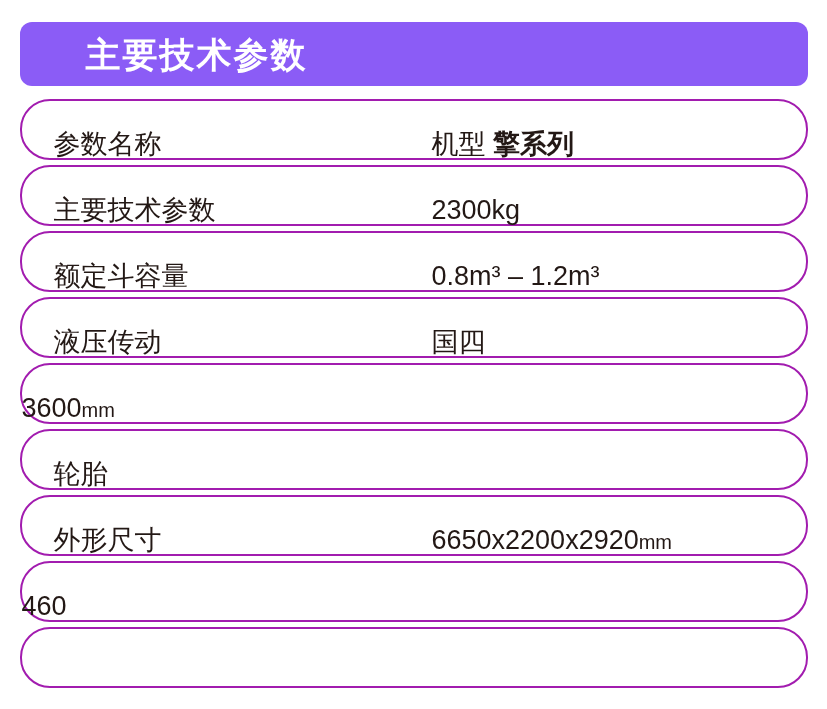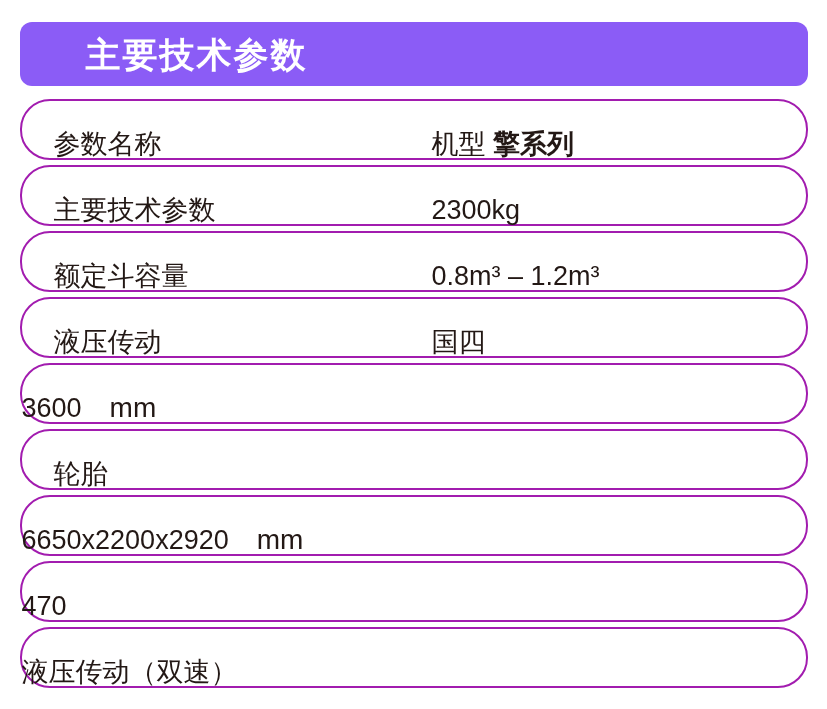--- a/index.html
+++ b/index.html
@@ -67,22 +67,21 @@
     flex: 1;
     font-size: 27px;
     color: #231815;
     line-height: 1;
     white-space: nowrap;
   }
   .spec-value.bold-tail b {
     font-weight: bold;
   }
   .spec-value .small-unit {
-    font-size: 28px;
-    margin-left: 28px;
+    font-size: 20px;
   }
   .spec-row.first .spec-value {
     font-size: 27px;
   }
 </style>
 </head>
 <body>
 
 <div class="spec-sheet">
 
@@ -114,25 +113,25 @@
 
     <div class="spec-row">
       <div class="spec-value"><span>3600</span><span class="small-unit">mm</span></div>
     </div>
 
     <div class="spec-row">
       <div class="spec-label">轮胎</div>
     </div>
 
     <div class="spec-row">
+      <div class="spec-label">外形尺寸</div>
       <div class="spec-value"><span>6650x2200x2920</span><span class="small-unit">mm</span></div>
     </div>
 
     <div class="spec-row">
-      <div class="spec-value">470</div>
+      <div class="spec-value">460</div>
     </div>
 
     <div class="spec-row">
-      <div class="spec-value">液压传动（双速）</div>
     </div>
 
   </div>
 </div>
 
 </body></html>

